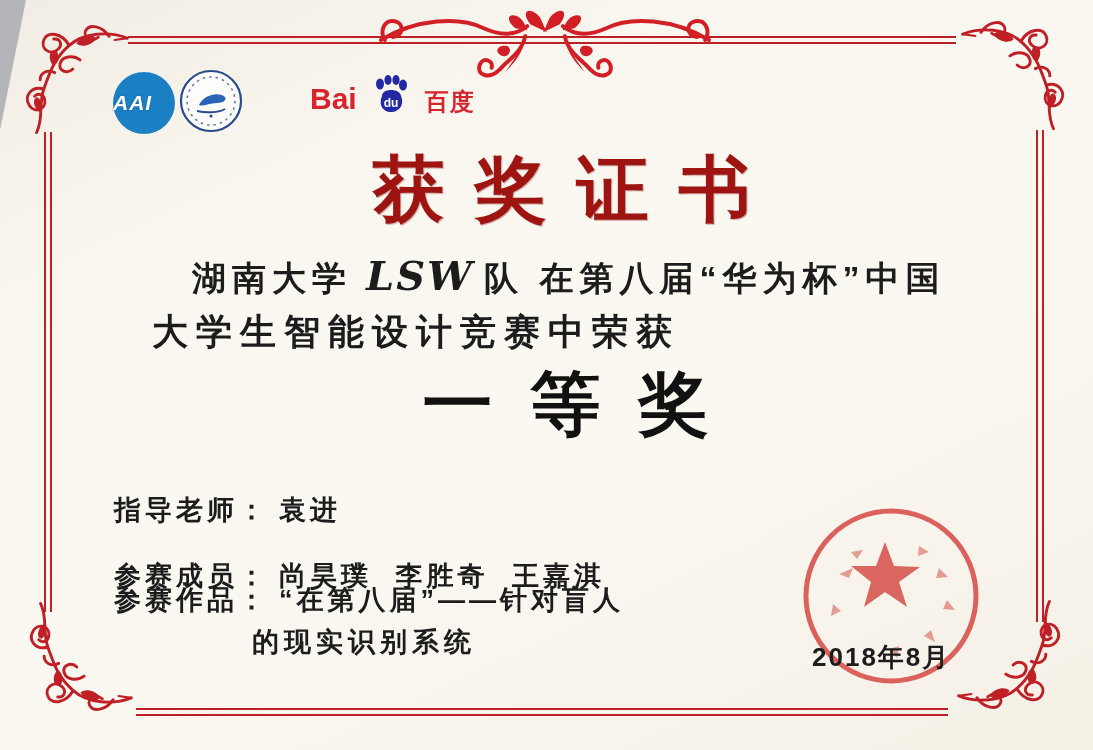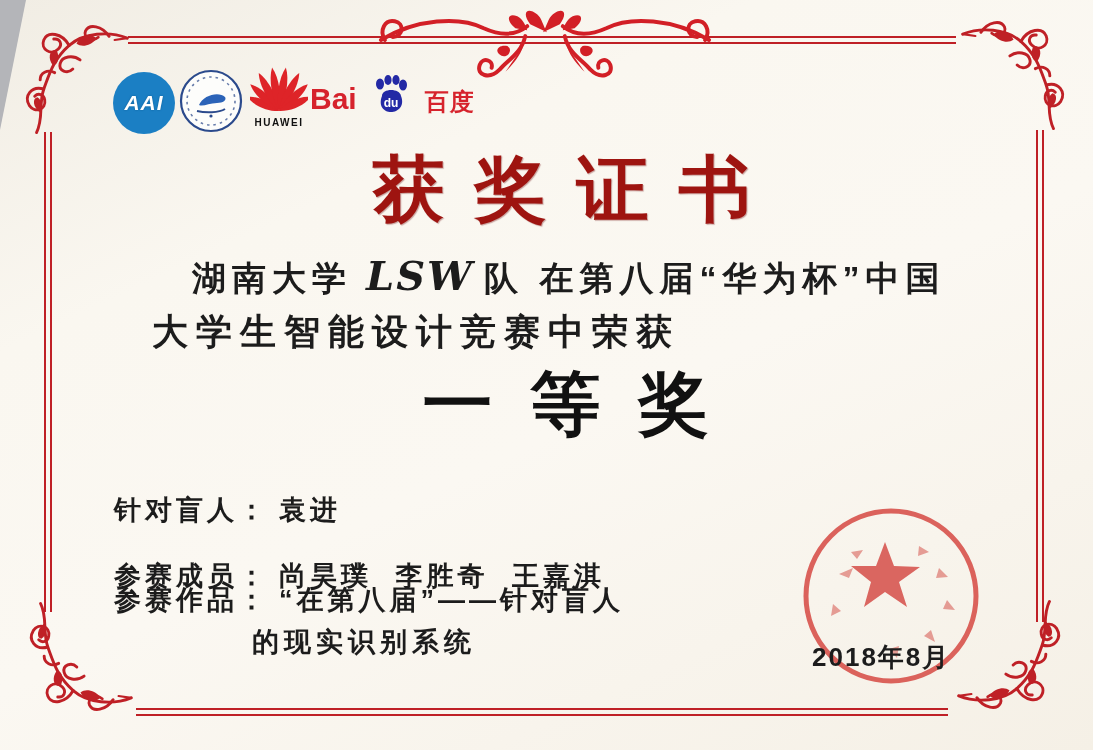--- a/index.html
+++ b/index.html
@@ -22,21 +22,21 @@
   
   .corner{position:absolute;width:118px;height:118px;}
   .corner svg{width:100%;height:100%;}
   .c-tl{left:22px;top:20px;}
   .c-tr{left:950px;top:16px;transform:scaleX(-1);}
   .c-bl{left:26px;top:598px;transform:scaleY(-1);}
   .c-br{left:946px;top:596px;transform:scale(-1,-1);}
   .top-center{position:absolute;left:377px;top:6px;width:336px;height:76px;}
   
   .aai{position:absolute;left:113px;top:72px;width:62px;height:62px;border-radius:50%;
-    background:#1b7fc4;display:flex;align-items:center;justify-content:center;}
+    background:#1b7fc4;display:flex;align-items:center;justify-content:flex-start;}
   .aai span{color:#fff;font-weight:bold;font-style:italic;font-size:21px;letter-spacing:1px;
     text-shadow:0 0 2px #0e5c94;}
   .org-seal{position:absolute;left:179px;top:69px;width:64px;height:64px;}
   .huawei{position:absolute;left:248px;top:66px;width:62px;height:64px;text-align:center;}
   .huawei .petals{width:58px;height:46px;}
   .huawei .hwtext{font-size:10px;font-weight:bold;letter-spacing:1.5px;color:#111;margin-top:1px;}
   .baidu{position:absolute;left:310px;top:74px;display:flex;align-items:flex-end;gap:15px;}
   .baidu .bai{color:#d6232c;font-weight:bold;font-size:30px;line-height:1;}
   .baidu .cn{color:#d6232c;font-weight:bold;font-size:24px;line-height:1;letter-spacing:1px;}
   .paw{position:relative;width:38px;height:40px;}
@@ -134,35 +134,20 @@
   </div>
 
   <svg class="org-seal" viewBox="0 0 64 64">
     <circle cx="32" cy="32" r="30" fill="#fdfdfb" stroke="#2b4a8c" stroke-width="2.2"></circle>
     <circle cx="32" cy="32" r="24" fill="none" stroke="#35528f" stroke-width="1.6" stroke-dasharray="2.5 4" opacity=".75"></circle>
     <path d="M20,36 C24,26 40,22 46,28 C48,31 44,34 38,34 C30,34 24,38 20,36 Z" fill="#2b63b8"></path>
     <path d="M18,42 C26,44 40,44 46,40" stroke="#2b4a8c" stroke-width="2" fill="none"></path>
     <circle cx="32" cy="47" r="1.6" fill="#2b4a8c"></circle>
   </svg>
 
-  <div class="huawei">
-    <svg class="petals" viewBox="0 0 60 48">
-      <g transform="translate(30,47)" fill="#de2428">
-        <path transform="rotate(-66)" d="M0,0 C-5,-10 -6,-26 0,-36 C6,-26 5,-10 0,0 Z"></path>
-        <path transform="rotate(-47)" d="M0,0 C-5,-11 -6,-30 0,-41 C6,-30 5,-11 0,0 Z"></path>
-        <path transform="rotate(-28)" d="M0,0 C-5,-12 -6,-33 0,-45 C6,-33 5,-12 0,0 Z"></path>
-        <path transform="rotate(-9)" d="M0,0 C-5,-12 -6,-34 0,-46 C6,-34 5,-12 0,0 Z"></path>
-        <path transform="rotate(9)" d="M0,0 C-5,-12 -6,-34 0,-46 C6,-34 5,-12 0,0 Z"></path>
-        <path transform="rotate(28)" d="M0,0 C-5,-12 -6,-33 0,-45 C6,-33 5,-12 0,0 Z"></path>
-        <path transform="rotate(47)" d="M0,0 C-5,-11 -6,-30 0,-41 C6,-30 5,-11 0,0 Z"></path>
-        <path transform="rotate(66)" d="M0,0 C-5,-10 -6,-26 0,-36 C6,-26 5,-10 0,0 Z"></path>
-      </g>
-    </svg>
-    <div class="hwtext">HUAWEI</div>
-  </div>
 
   <div class="baidu">
     <span class="bai">Bai</span>
     <svg class="paw" viewBox="0 0 38 40">
       <ellipse cx="8" cy="10" rx="4" ry="5.5" fill="#2329a5"></ellipse>
       <ellipse cx="16" cy="6" rx="3.6" ry="5" fill="#2329a5"></ellipse>
       <ellipse cx="24" cy="6" rx="3.6" ry="5" fill="#2329a5"></ellipse>
       <ellipse cx="31" cy="11" rx="4" ry="5.5" fill="#2329a5"></ellipse>
       <path d="M10,22 C10,14 28,14 29,22 C33,32 26,38 19,38 C12,38 6,32 10,22 Z" fill="#2329a5"></path>
       <text x="19" y="33" text-anchor="middle" font-size="12" font-weight="bold" fill="#ffffff" font-family="Liberation Sans, sans-serif">du</text>
@@ -174,21 +159,21 @@
   <div class="cert-title">获奖证书</div>
 
   <div class="body-line1">
     <span>湖南大学</span><span class="team">LSW</span><span>队 在第八届“华为杯”中国</span>
   </div>
   <div class="body-line2">大学生智能设计竞赛中荣获</div>
 
   <div class="award">一等奖</div>
 
   <div class="detail-row d1">
-    <span>针对盲人：</span><span class="val">袁进</span>
+    <span>指导老师：</span><span class="val">袁进</span>
   </div>
   <div class="detail-row d2">
     <span>参赛成员：</span><span class="val">尚昊璞 李胜奇 王嘉淇</span>
   </div>
   <div class="detail-row d3">
     <span>参赛作品：</span><span class="val">“在第八届”——针对盲人</span>
   </div>
   <div class="detail-cont">的现实识别系统</div>
 
   <svg class="seal" viewBox="0 0 184 184">

